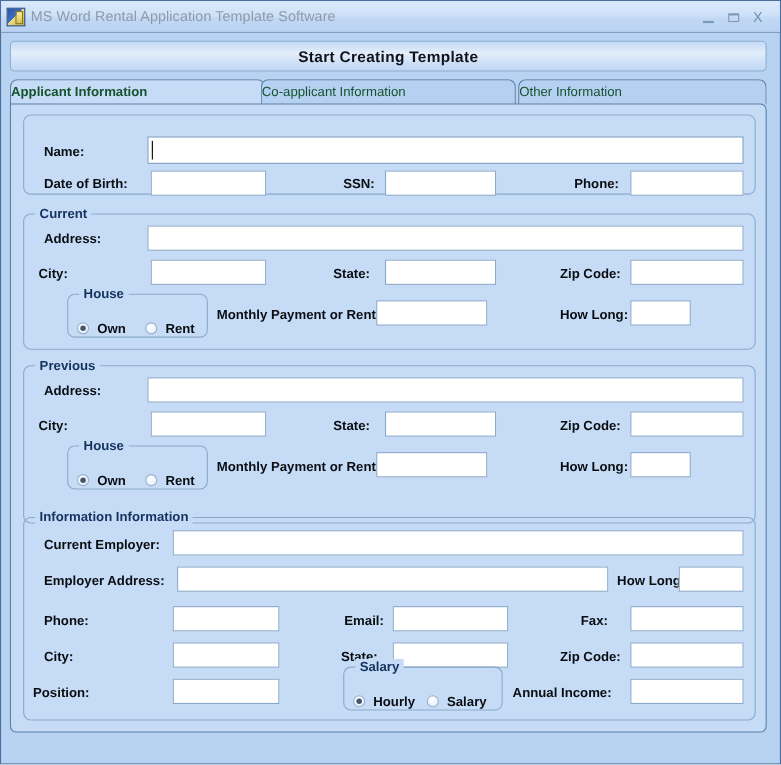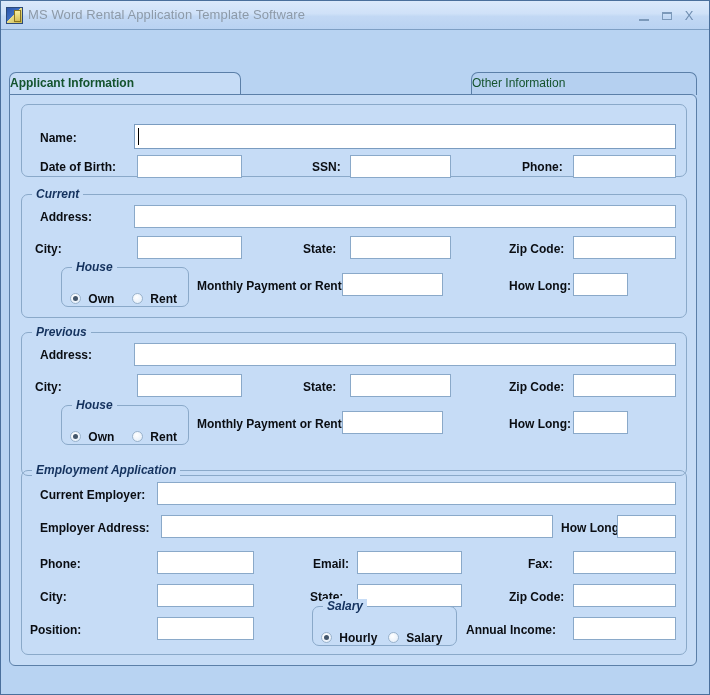--- a/index.html
+++ b/index.html
@@ -153,21 +153,20 @@
   }
   .group > .glabel {
     position: absolute;
     top: -8px; left: 10px;
     padding: 0 4px;
     background: #c6dcf6;
     font-size: 12px;
     font-weight: bold;
     color: #14325e;
     white-space: nowrap;
-    font-style: italic;
   }
   .group.sub > .glabel { background: #c6dcf6; }
 
   
   .lbl {
     position: absolute;
     font-size: 12px;
     font-weight: bold;
     color: #0a0d12;
     white-space: nowrap;
@@ -237,23 +236,25 @@
 <div id="app">
 
   <div id="titlebar">
     <div class="tb-icon"></div>
     <div class="tb-title">MS Word Rental Application Template Software</div>
     <div class="winbtn" id="btn-min"></div>
     <div class="winbtn" id="btn-max"></div>
     <div class="winbtn" id="btn-close">X</div>
   </div>
 
+  <div id="start-btn">Start Creating Template</div>
 
   <div id="tabstrip">
     <div class="tab active" id="tab-0">Applicant Information</div>
+    <div class="tab" id="tab-1">Co-applicant Information</div>
     <div class="tab" id="tab-2">Other Information</div>
   </div>
 
   <div id="tabpanel">
 
     <div class="group" style="left:11px; top:9px; width:666px; height:73px;">
       <span class="lbl" style="left:18px; top:26px;">Name:</span>
       <input class="fld focused" style="left: 112px; top: 19px; width: 542px; height: 25px;" value="">
       <span class="caret" style="left:116px; top:23px; height:17px;"></span>
 
@@ -333,21 +334,21 @@
       </div>
 
       <span class="lbl" style="left:175px; top:84px;">Monthly Payment or Rent:</span>
       <input class="fld" style="left: 320px; top: 78px; width: 101px; height: 23px;" value="">
 
       <span class="lbl" style="left:487px; top:84px;">How Long:</span>
       <input class="fld" style="left: 551px; top: 78px; width: 55px; height: 23px;" value="">
     </div>
 
     <div class="group" style="left:11px; top:375px; width:666px; height:185px;">
-      <span class="glabel">Employment Application</span>
+      <span class="glabel">Information Information</span>
 
       <span class="lbl" style="left:18px; top:17px;">Current Employer:</span>
       <input class="fld" style="left: 135px; top: 11px; width: 519px; height: 23px;" value="">
 
       <span class="lbl" style="left:18px; top:50px;">Employer Address:</span>
       <input class="fld" style="left: 139px; top: 44px; width: 392px; height: 23px;" value="">
       <span class="lbl" style="left:539px; top:50px;">How Long:</span>
       <input class="fld" style="left: 595px; top: 44px; width: 59px; height: 23px;" value="">
 
       <span class="lbl" style="left:18px; top:86px;">Phone:</span>

